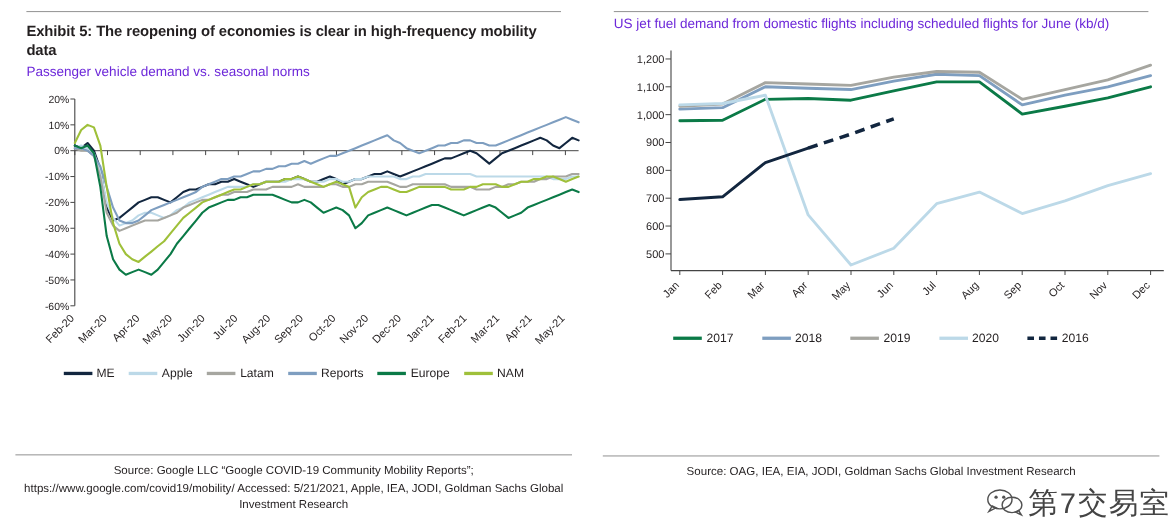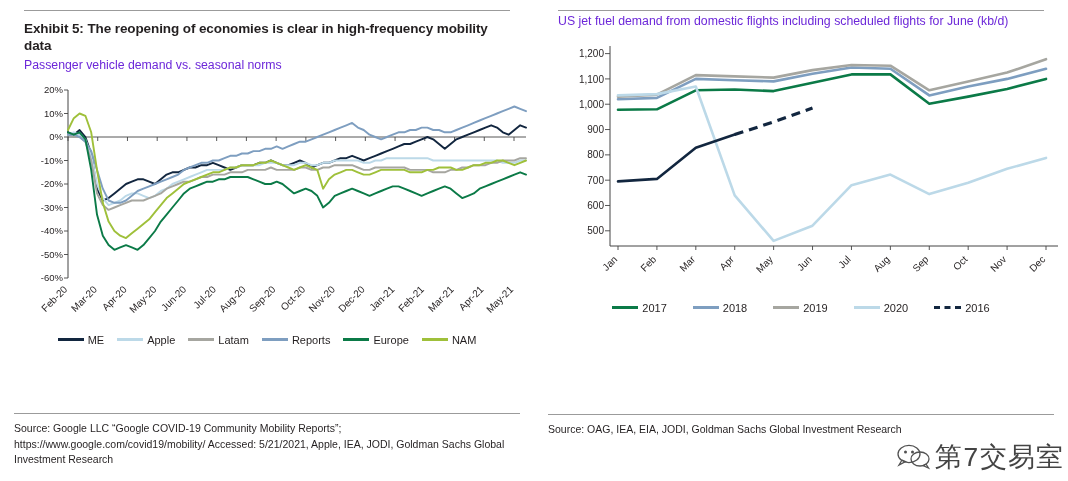--- a/index.html
+++ b/index.html
@@ -14,21 +14,21 @@
   .tick-lbl{font-family:"Liberation Sans",sans-serif;font-size:9.5px;fill:#231f20;}
   .tick-lbl-r{font-family:"Liberation Sans",sans-serif;font-size:10px;fill:#231f20;}
   .xlab{font-family:"Liberation Sans",sans-serif;font-size:10px;fill:#231f20;}
   .legend{display:flex;justify-content:center;align-items:center;gap:13px;margin-top:2px;}
   .legend.r{gap:26px;}
   .lg-item{display:flex;align-items:center;gap:4px;}
   .lg-sw{width:26px;height:3px;display:inline-block;border-radius:0;}
   .lg-sw.dashed{height:0;border-top:3px dashed #12263f;width:27px;}
   .lg-tx{font-size:11px;color:#231f20;white-space:nowrap;}
   .src-rule{height:1px;background:#9b9b9b;}
-  .src{font-size:10.5px;line-height:1.45;margin-top:7px;color:#231f20;}
+  .src{font-size:10.5px;line-height:1.45;margin-top:7px;color:#231f20;text-align:center;}
   .footer-l{position:absolute;left:14px;right:14px;bottom:14px;}
   .footer-r{position:absolute;left:14px;right:14px;bottom:44px;margin-top:20px;}
   .watermark{position:absolute;right:4px;bottom:6px;display:flex;align-items:center;gap:4px;opacity:.88;}
   .wm-text{font-family:Liberation Mono, monospace;font-size:27px;color:#2b2b2b;letter-spacing:1px;font-weight:500;}
 </style>
 </head>
 <body>
 
 <div class="page">
 

